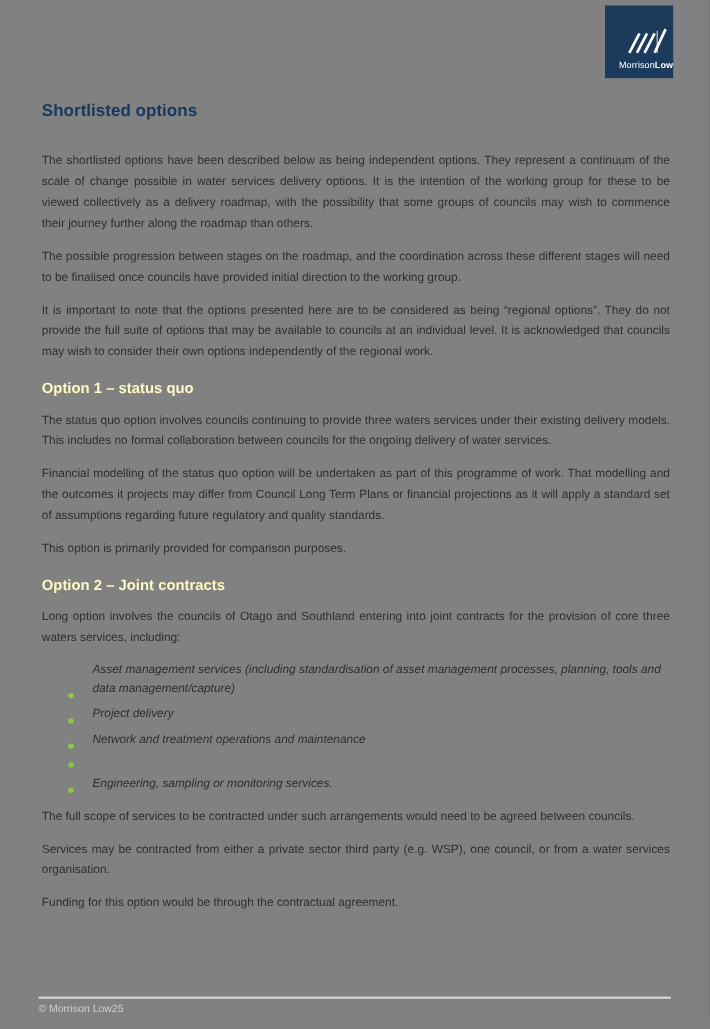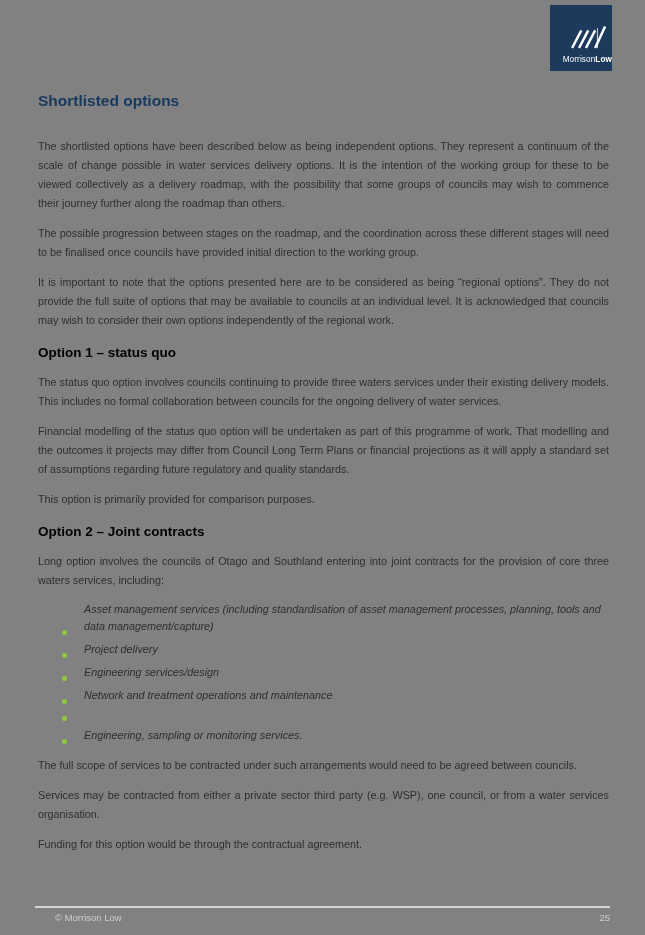--- a/index.html
+++ b/index.html
@@ -55,21 +55,21 @@
 
   p.body-text {
     color: #2e2e2e;
     font-size: 10.8px;
     line-height: 19px;
     text-align: justify;
     margin-bottom: 11px;
   }
 
   h2.option-heading {
-    color: #000000;
+    color: #fef9c3;
     font-size: 13.5px;
     font-weight: bold;
     margin: 15px 0 13px 0;
   }
 
   ul.option-bullets {
     list-style: none;
     margin: 2px 0 12px 0;
     padding-left: 24px;
   }
@@ -98,24 +98,22 @@
     right: 35px;
     bottom: 12px;
   }
   .footer-rule {
     height: 2px;
     background: #d6d6d6;
     margin-bottom: 4px;
   }
   .footer-row {
     display: flex;
-    justify-content: space-between;
     color: #cfcfcf;
     font-size: 9.5px;
-    margin-left: 20px;
   }
 </style>
 </head>
 <body>
 
 <div class="page">
 
   <div class="logo-box">
     <svg class="logo-mark" width="46" height="28" viewBox="0 0 60 34" fill="none">
       <path d="M8 30 L20 7" stroke="#ffffff" stroke-width="3.2"></path>
@@ -147,24 +145,20 @@
       <li>
           <span class="bullet-dot"></span>
           <span>Asset management services (including standardisation of asset management processes, planning, tools and data management/capture)</span>
         </li>
       <li>
           <span class="bullet-dot"></span>
           <span>Project delivery</span>
         </li>
       <li>
           <span class="bullet-dot"></span>
-          <span>Engineering services/design</span>
-        </li>
-      <li>
-          <span class="bullet-dot"></span>
           <span>Network and treatment operations and maintenance</span>
         </li>
       <li>
           <span class="bullet-dot"></span>
         </li>
       <li>
           <span class="bullet-dot"></span>
           <span>Engineering, sampling or monitoring services.</span>
         </li>
     </ul>

